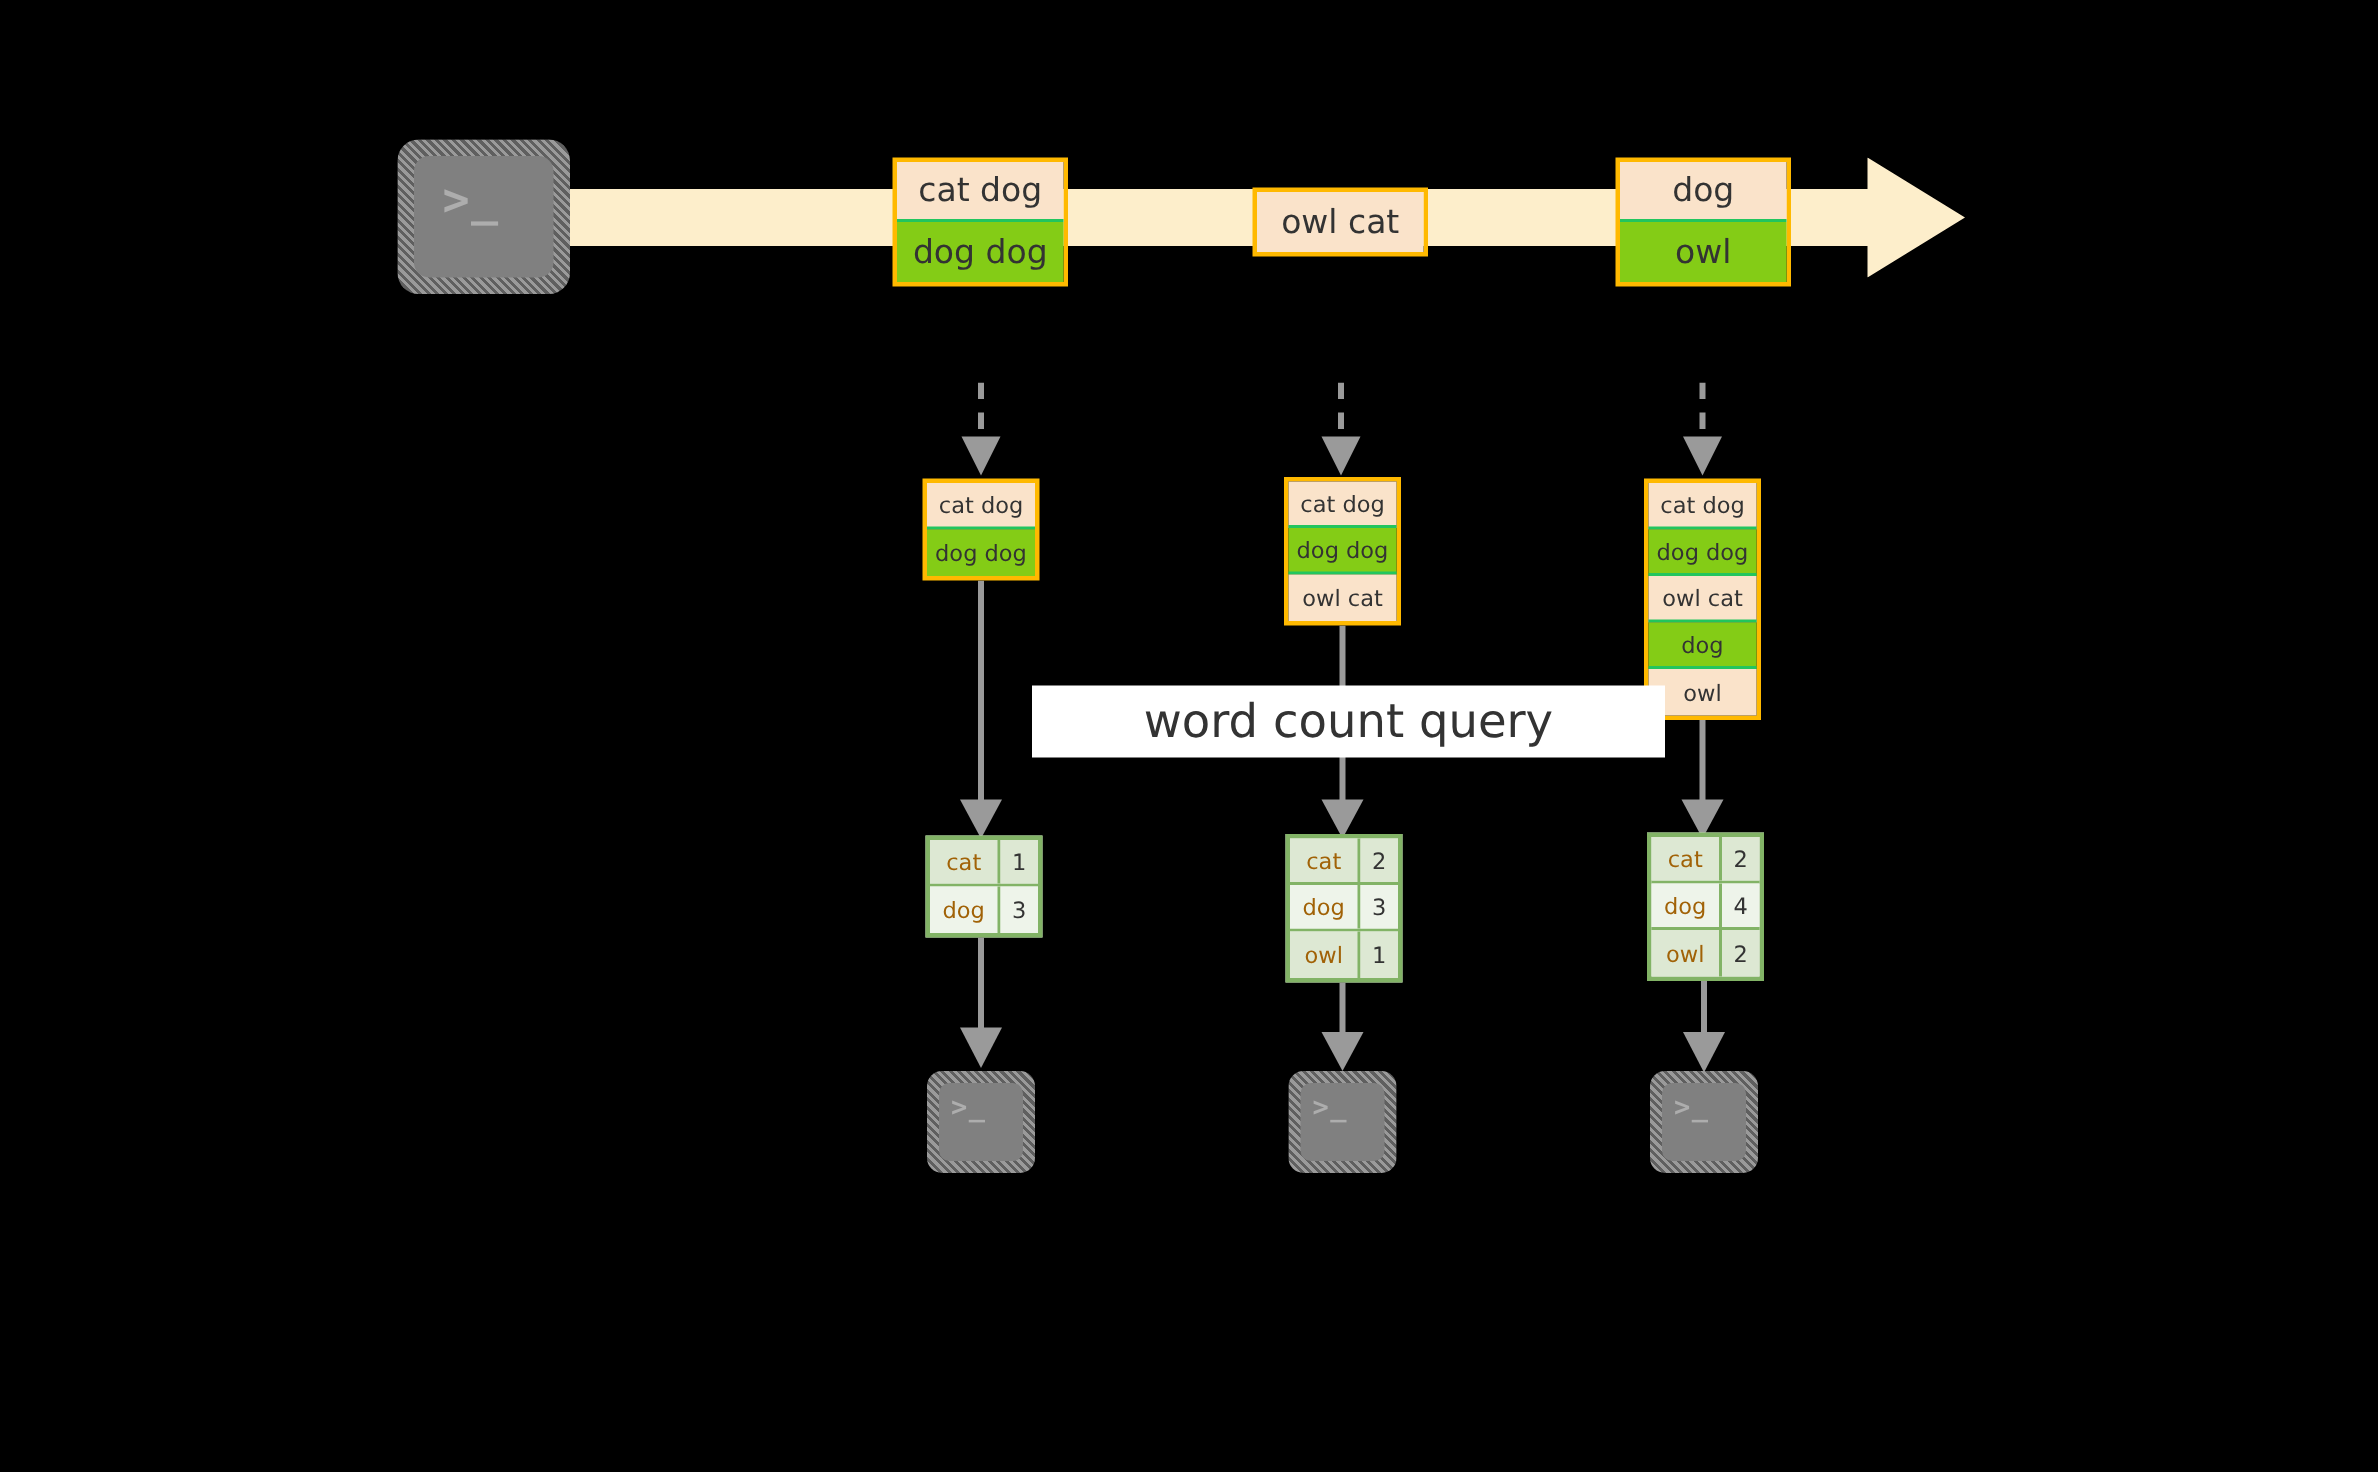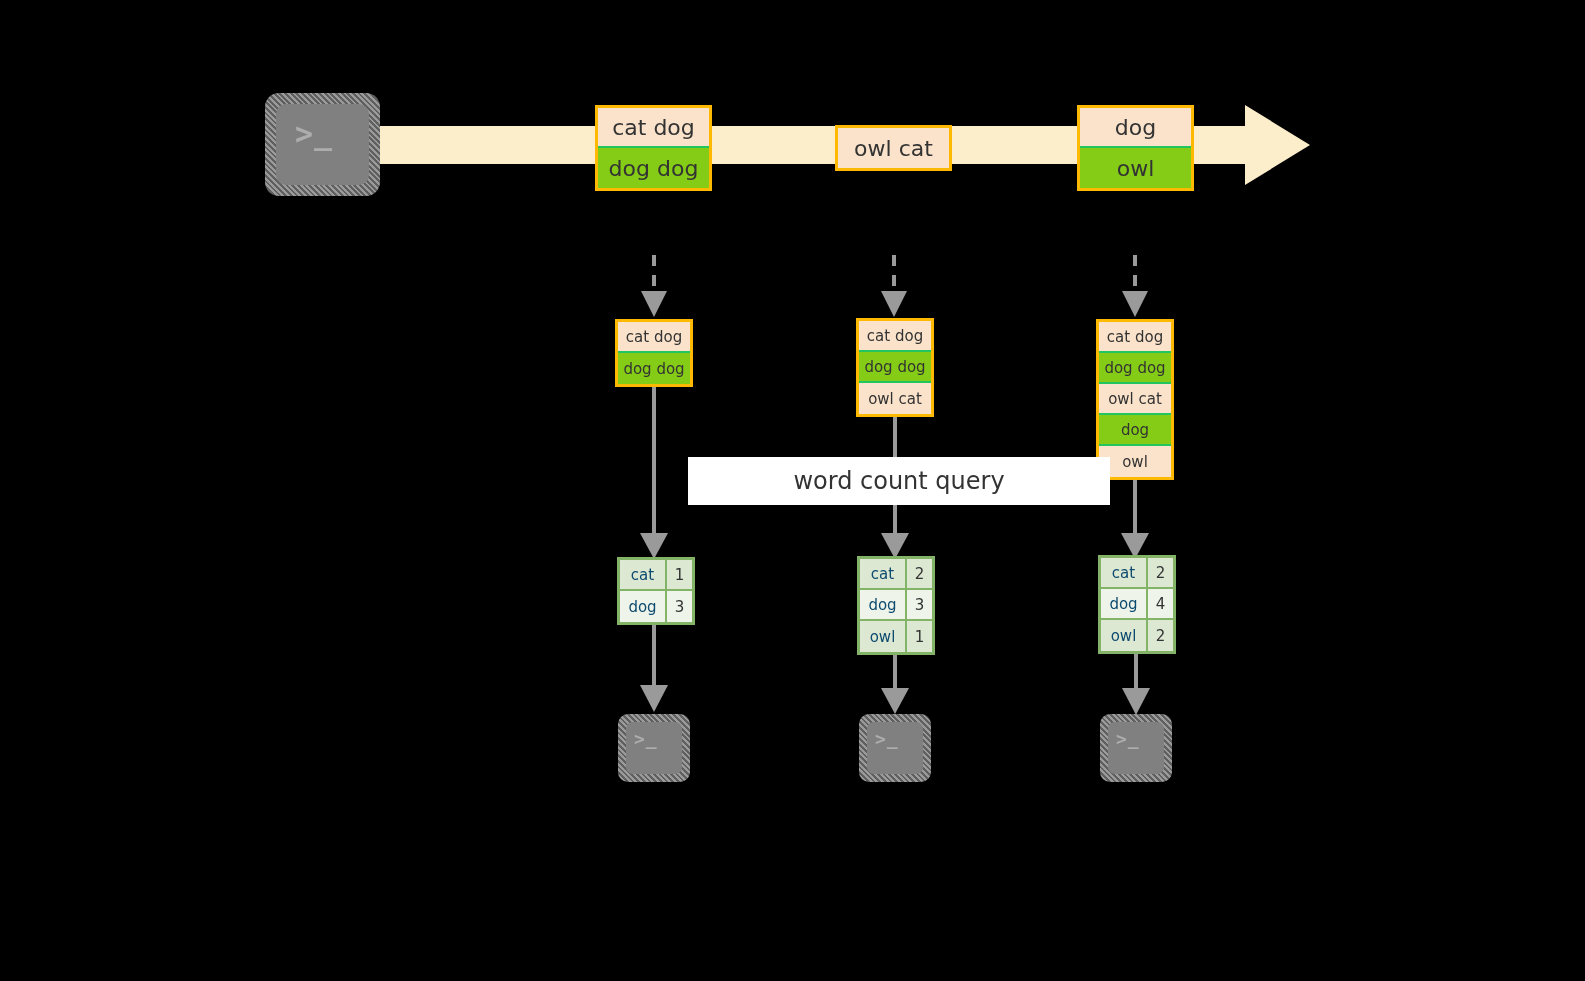--- a/index.html
+++ b/index.html
@@ -96,21 +96,21 @@
   .kv-table .krow.shade-a .vcell { background: #dde8d3; }
   .kv-table .krow.shade-b .kcell,
   .kv-table .krow.shade-b .vcell { background: #eef4ea; }
   .kv-table .kcell {
     box-sizing: border-box;
     width: 47px;
     display: flex;
     align-items: center;
     justify-content: center;
     font-size: 15px;
-    color: #0c4a6e;
+    color: #a16207;
     border-right: 2px solid #82b366;
   }
   .kv-table .vcell {
     box-sizing: border-box;
     width: 25px;
     display: flex;
     align-items: center;
     justify-content: center;
     font-size: 15px;
     color: #333333;
@@ -120,21 +120,21 @@
   .connector { position: absolute; }
 
   
   .query-label {
     position: absolute;
     background: #ffffff;
     color: #333333;
     display: flex;
     align-items: center;
     justify-content: center;
-    font-size: 24px;
+    font-size: 31px;
     white-space: nowrap;
   }
 </style>
 </head>
 <body>
 
 <div id="canvas">
 
   <svg class="stream-arrow" style="left:360px; top:105px;" width="960" height="80" viewBox="0 0 960 80">
     <path d="M0 21 L885 21 L885 0 L950 40 L885 80 L885 59 L0 59 Z" fill="#fdeecb"></path>

